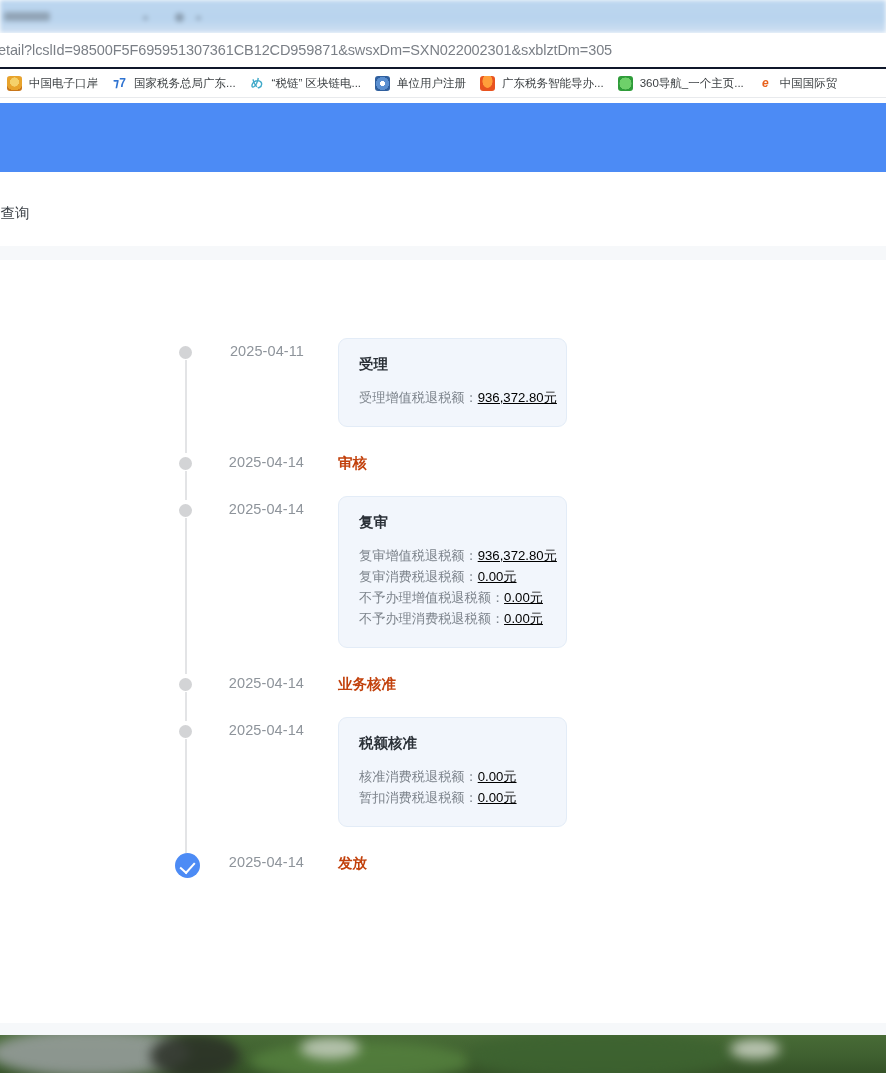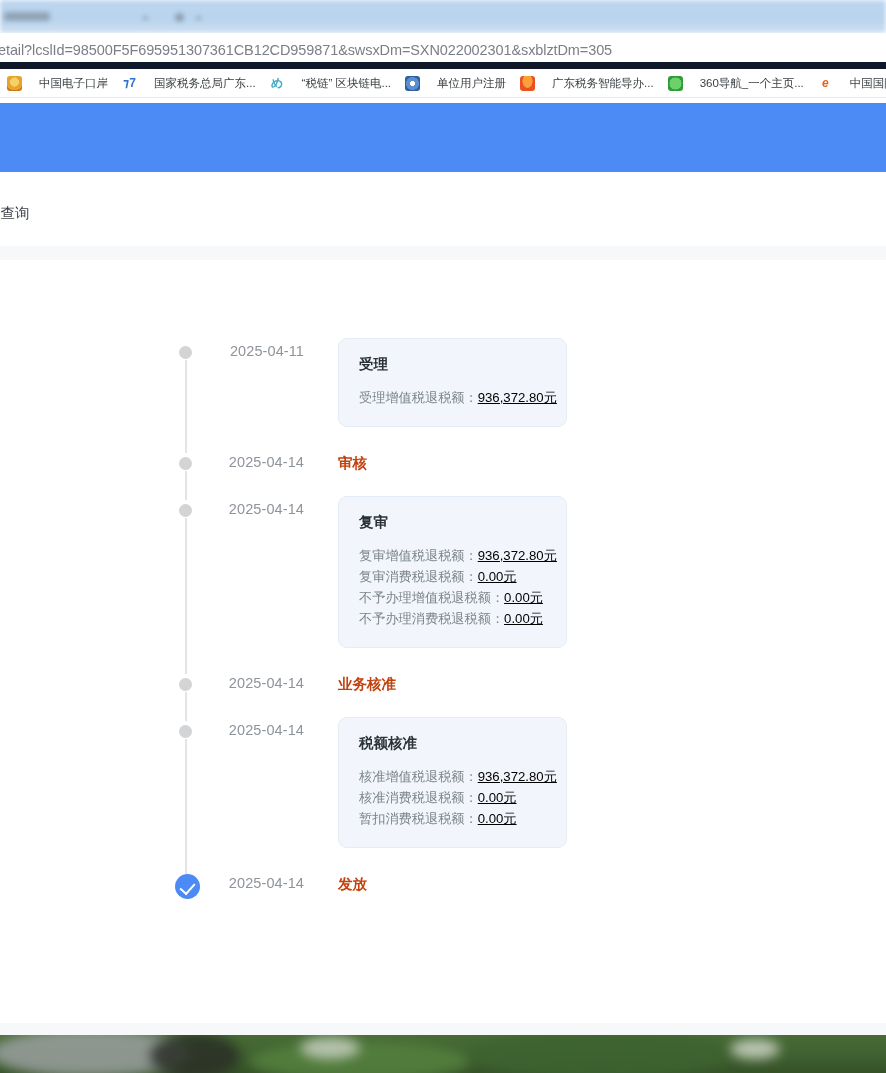--- a/index.html
+++ b/index.html
@@ -39,21 +39,21 @@
   }
   .tab-ghost-dot.d1 { left: 143px; top: 16px; width: 5px; height: 4px; }
   .tab-ghost-dot.d2 { left: 175px; top: 13px; width: 9px; height: 9px; }
   .tab-ghost-dot.d3 { left: 196px; top: 16px; width: 5px; height: 4px; }
 
   .omnibox-row {
     position: absolute;
     left: 0; top: 33px;
     width: 886px; height: 36px;
     background: #ffffff;
-    border-bottom: 7px solid #0f172a;
+    border-bottom: 2px solid #0f172a;
   }
   .omnibox-url {
     position: absolute;
     left: -2px; top: 9px;
     font-size: 14.5px;
     color: #7a7f86;
     letter-spacing: -0.1px;
     white-space: nowrap;
     font-family: "Liberation Sans", "DejaVu Sans", sans-serif;
   }
@@ -65,21 +65,21 @@
     background: #ffffff;
     border-bottom: 1px solid #e8eaed;
     display: flex;
     align-items: center;
     overflow: hidden;
     white-space: nowrap;
   }
   .bookmark {
     display: inline-flex;
     align-items: center;
-    gap: 17px;
+    gap: 7px;
     padding: 0 7px;
     height: 24px;
     flex: 0 0 auto;
     cursor: default;
   }
   .bookmark .bm-icon {
     width: 15px; height: 15px;
     flex: 0 0 15px;
     border-radius: 3px;
     display: inline-block;
@@ -367,21 +367,20 @@
         </div>
         <div class="tl-item">
           <div class="tl-marker-col">
             <div class="tl-dot"></div>
             <div class="tl-line"></div>
           </div>
           <div class="tl-date">2025-04-14</div>
           <div class="tl-body">
             <div class="tl-card">
               <div class="tl-card-title">税额核准</div>
-              <div class="tl-card-line"><span>核准增值税退税额：</span><span class="amt">936,372.80元</span></div>
               <div class="tl-card-line"><span>核准消费税退税额：</span><span class="amt">0.00元</span></div>
               <div class="tl-card-line"><span>暂扣消费税退税额：</span><span class="amt">0.00元</span></div>
             </div>
           </div>
         </div>
         <div class="tl-item">
           <div class="tl-marker-col">
             <div class="tl-dot done"></div>
           </div>
           <div class="tl-date">2025-04-14</div>

